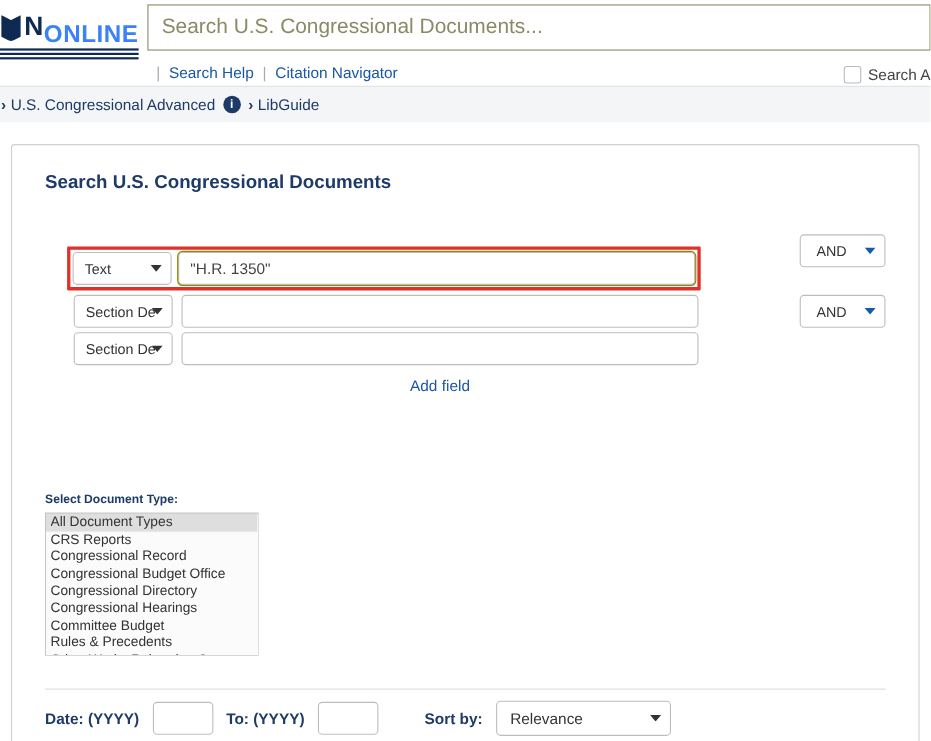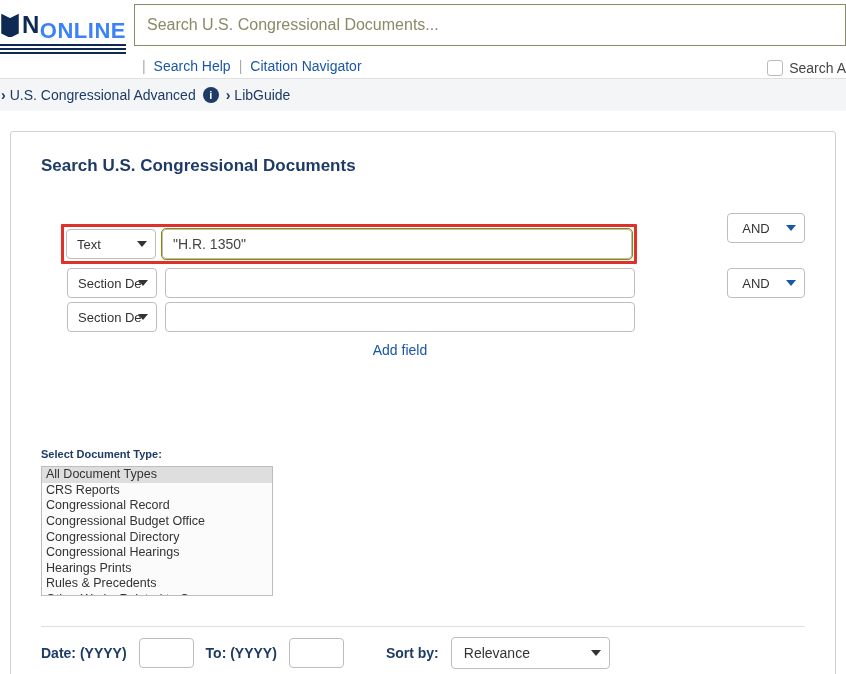--- a/index.html
+++ b/index.html
@@ -47,21 +47,21 @@
       height: 42px;
       display:flex;
       align-items:center;
     }
     .search-input {
       border: none;
       outline: none;
       width: 100%;
       height: 100%;
       padding: 8px 12px;
-      font-size: 16px;
+      font-size: 19px;
       color:#8a8a66;
       background: transparent;
     }
     .search-input::placeholder { color: #8a8a66; }
     .sub-links {
       display:flex;
       align-items:center;
       margin-top:8px;
       font-size: 14px;
     }
@@ -177,21 +177,21 @@
 
     .section-label {
       color:#1d3b66;
       font-weight:700;
       font-size:11px;
       margin: 90px 0 6px 0;
     }
 
     .listbox {
       border:1px solid #bdbdbd;
-      width:232px;
+      width:194px;
       height:130px;
       overflow-y:auto;
       font-size:12.5px;
       line-height:1.25;
       background:#fbfbfb;
       padding:0px;
     }
     .listbox .item {
       padding:0 4px;
       cursor:pointer;
@@ -354,21 +354,21 @@
   </div>
 
   <div class="section-label">Select Document Type:</div>
   <div class="listbox" id="listbox">
       <div class="item sel">All Document Types</div>
       <div class="item">CRS Reports</div>
       <div class="item">Congressional Record</div>
       <div class="item">Congressional Budget Office</div>
       <div class="item">Congressional Directory</div>
       <div class="item">Congressional Hearings</div>
-      <div class="item">Hearings Prints</div>
+      <div class="item">Committee Budget</div>
       <div class="item">Rules &amp; Precedents</div>
       <div class="item">Other Works Related to Congress</div>
     </div>
 
   <div class="filter-row">
     <span class="lbl">Date: (YYYY)</span>
     <input class="yr" style="">
     <span class="lbl">To: (YYYY)</span>
     <input class="yr" style="">
     <span class="lbl" style="margin-left:30px">Sort by:</span>

